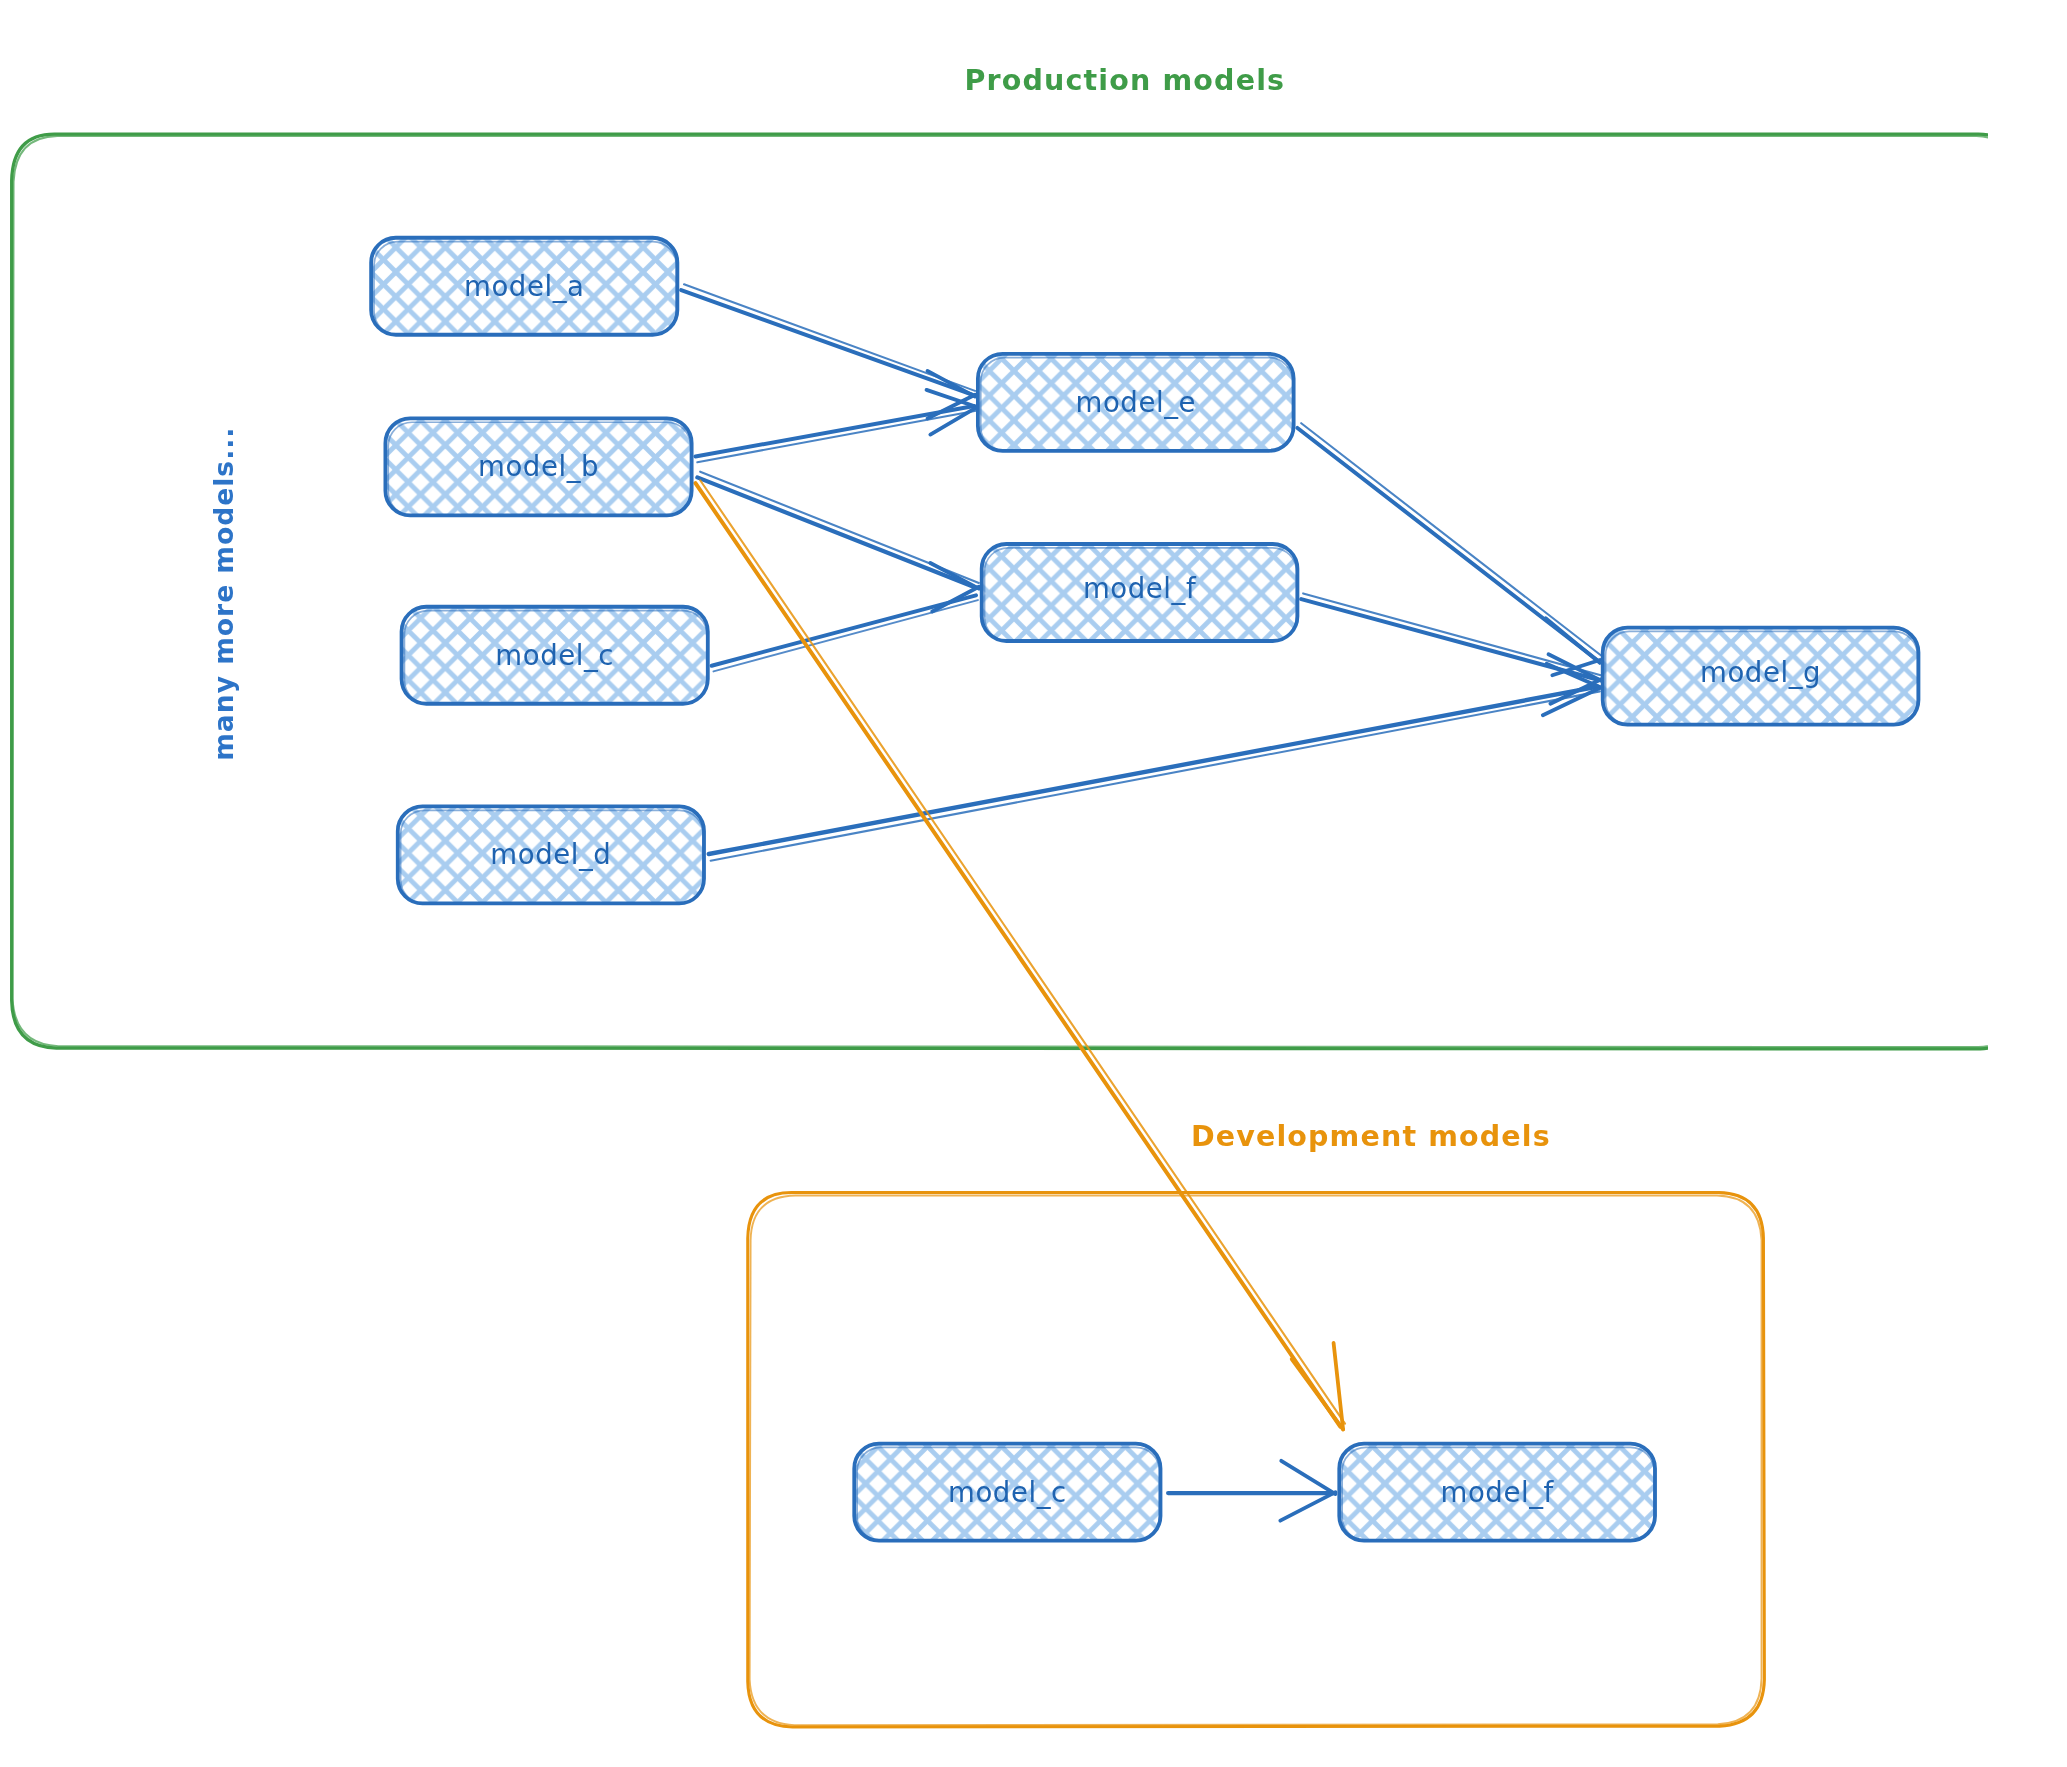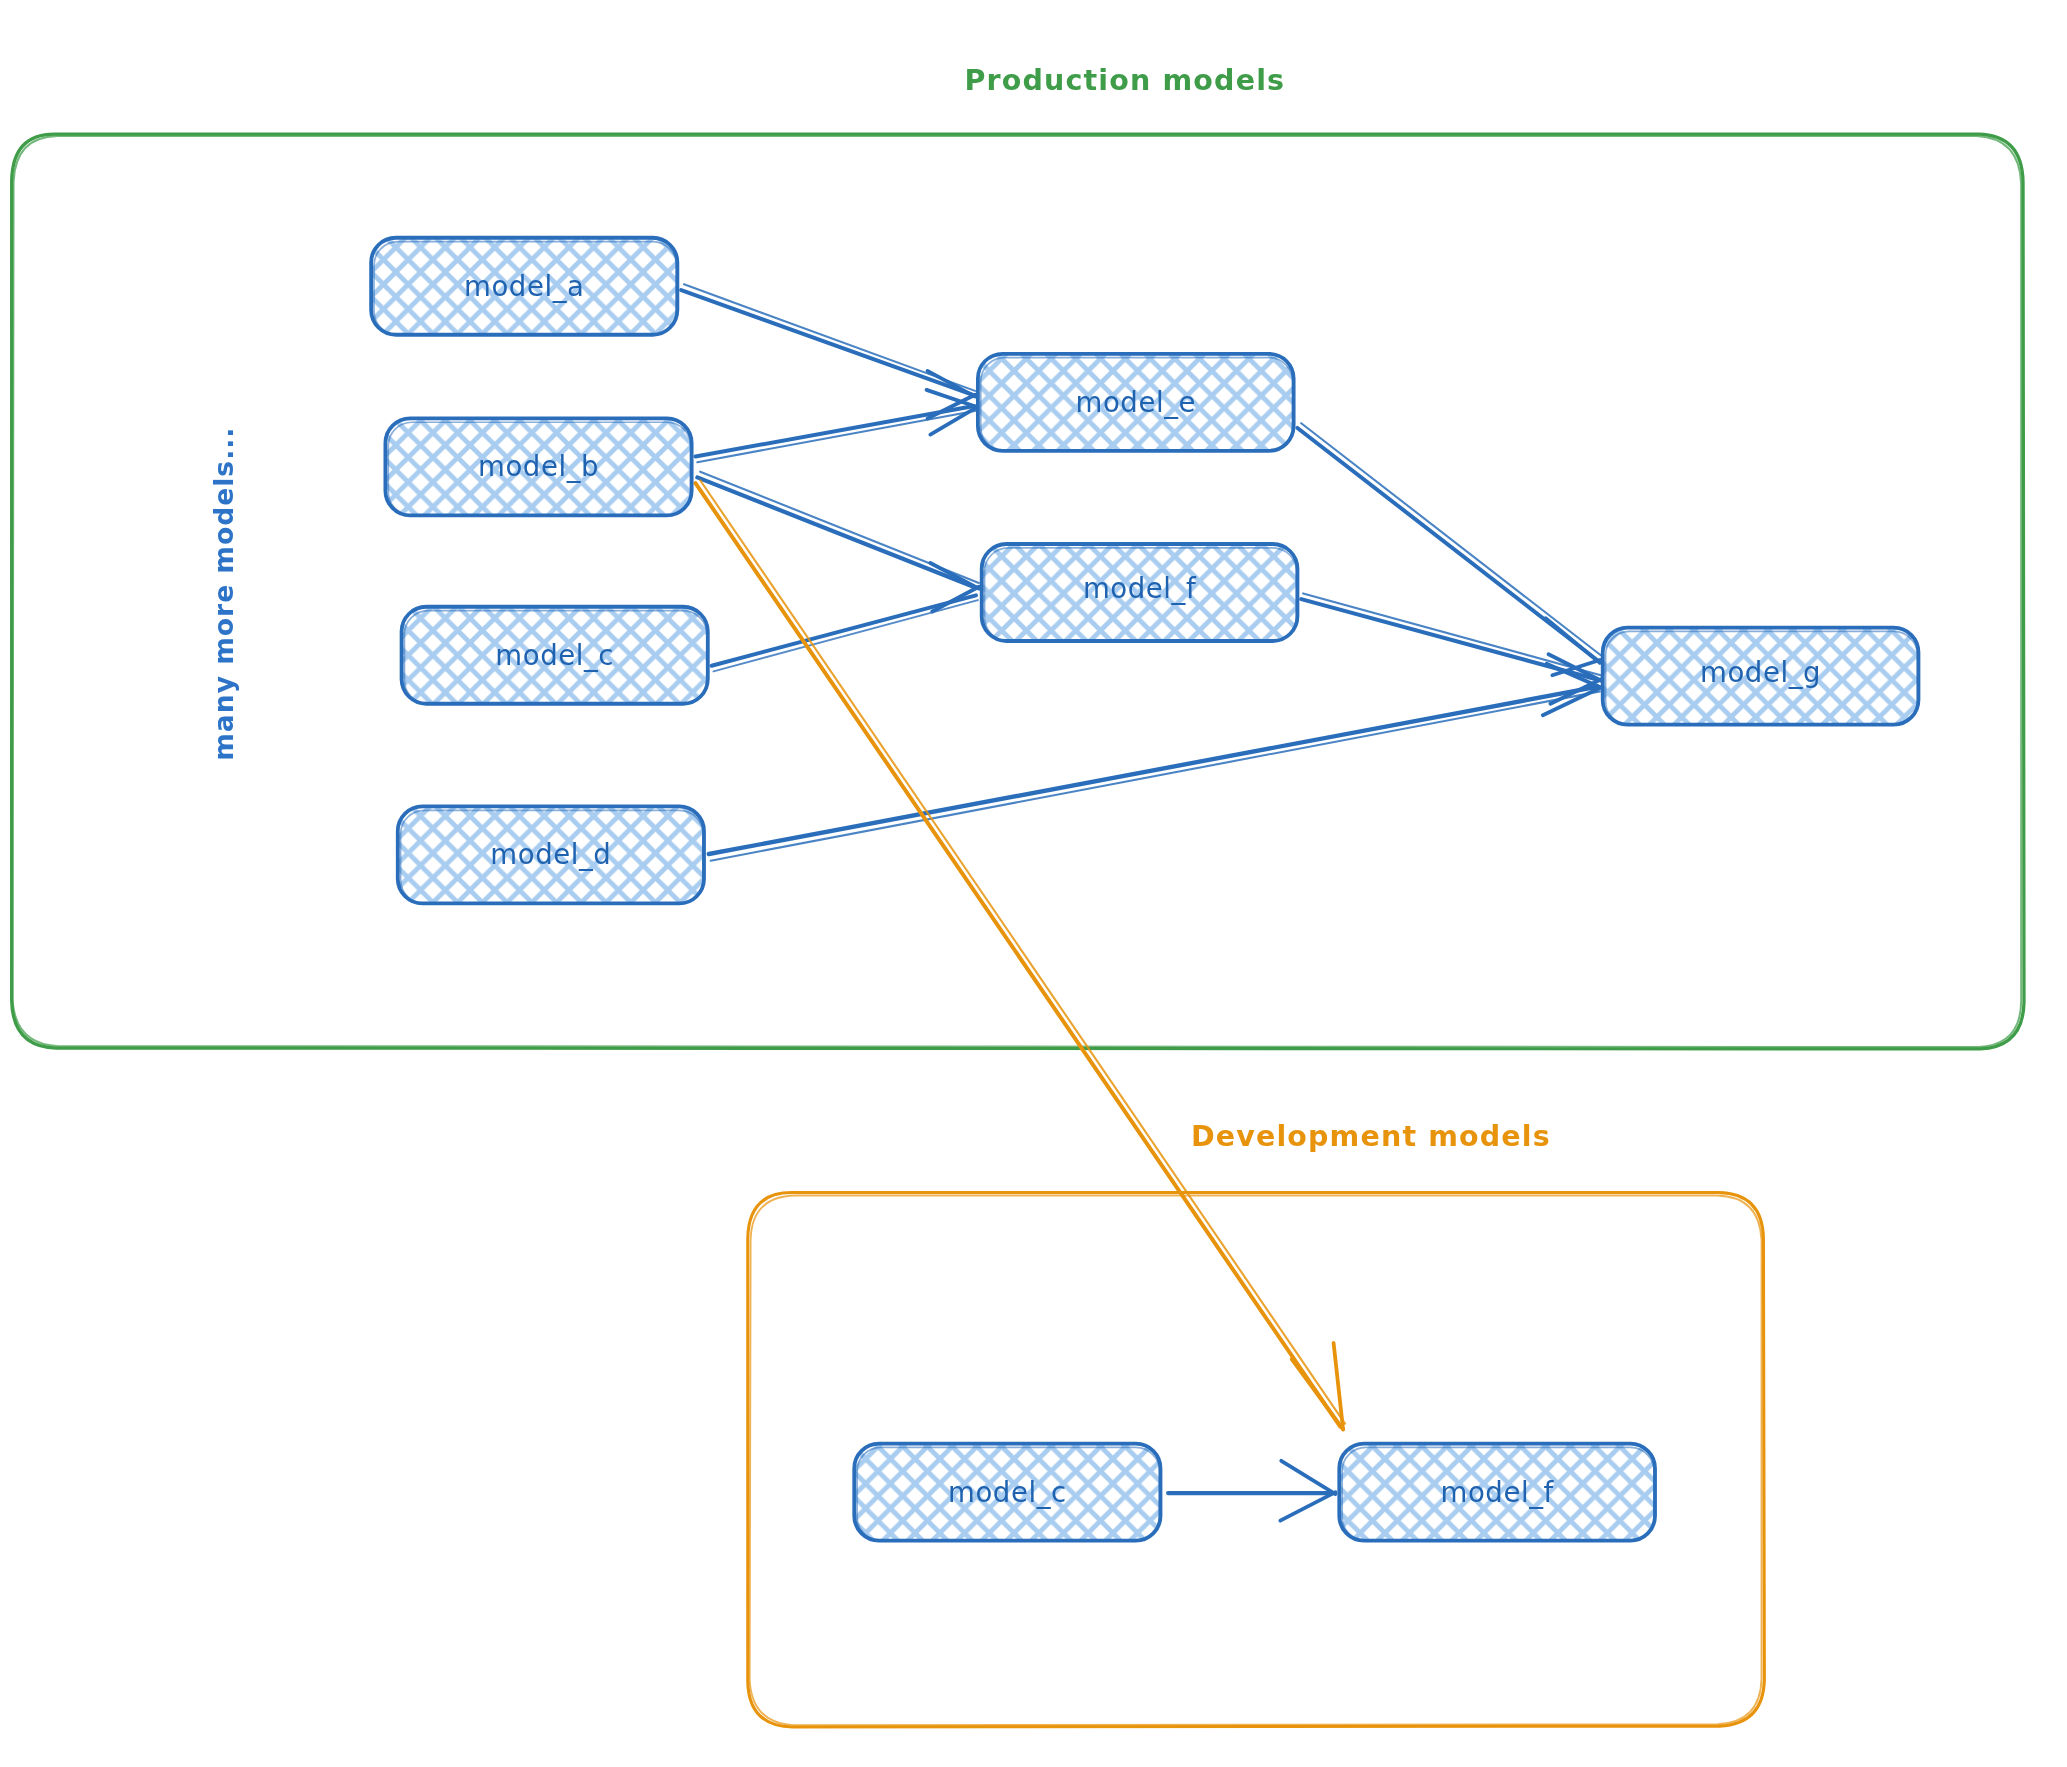--- a/index.html
+++ b/index.html
@@ -9,21 +9,20 @@
   }
   body {
     font-family: "DejaVu Sans", sans-serif;
   }
   #canvas {
     position: relative;
     width: 1988px;
     height: 1767px;
     background: #ffffff;
     overflow: hidden;
-    padding-left: 48px;
   }
   svg#diagram {
     position: absolute;
     top: 0;
     left: 0;
     width: 2068px;
     height: 1767px;
   }
   .grp-label {
     font-family: "DejaVu Sans", sans-serif;

